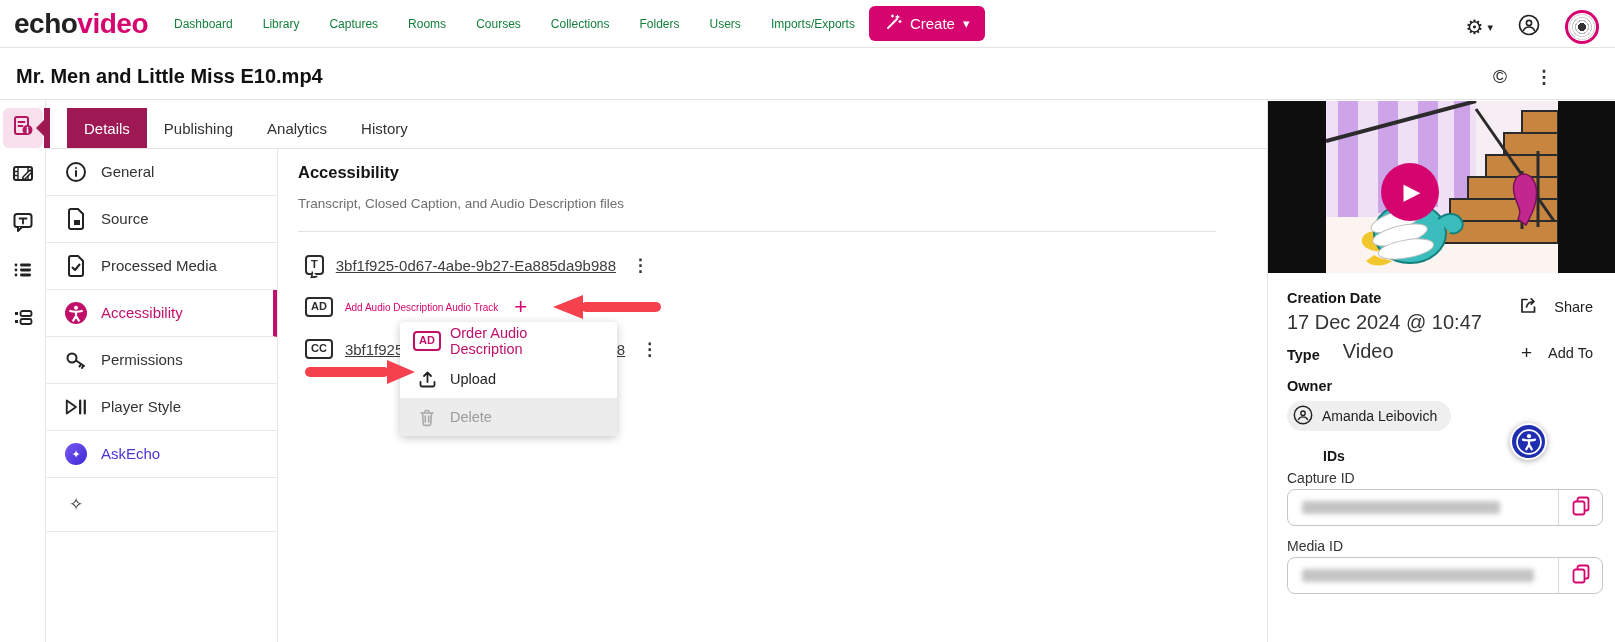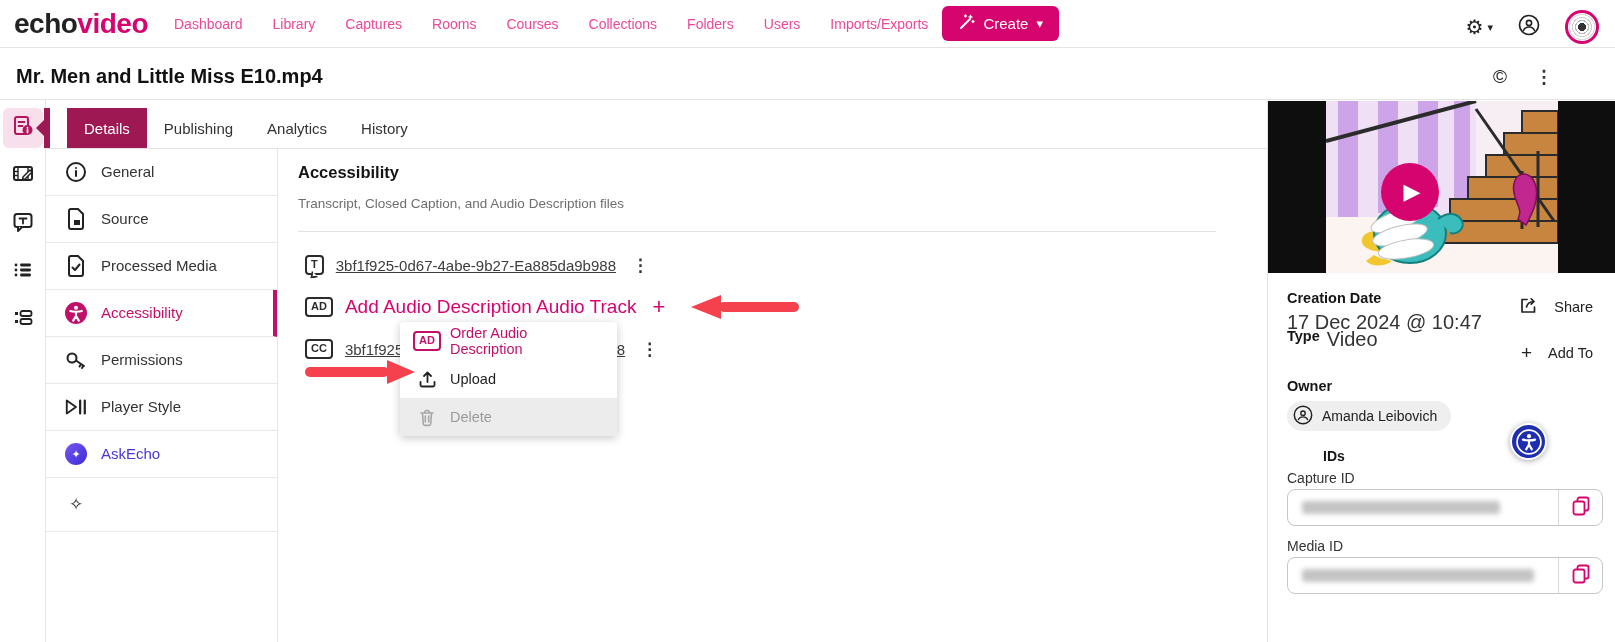--- a/index.html
+++ b/index.html
@@ -5,21 +5,21 @@
   * { margin:0; padding:0; box-sizing:border-box; }
   html,body { width:1615px; height:642px; font-family:"Liberation Sans", sans-serif; background:#fff; overflow:hidden; }
   .abs { position:absolute; }
 
   
   #topbar { position:absolute; left:0; top:0; width:1615px; height:48px; background:#fff; border-bottom:1px solid #e4e4e4; display:flex; align-items:center; }
   .logo { font-size:28px; font-weight:700; letter-spacing:-0.5px; margin-left:14px; }
   .logo .echo { color:#222; }
   .logo .video { color:#d6046e; }
   .nav { display:flex; align-items:center; margin-left:26px; gap:30px; }
-  .nav a { font-size:14px; color:#ec4899; text-decoration:none; white-space:nowrap; }
+  .nav a { font-size:12px; color:#15803d; text-decoration:none; white-space:nowrap; }
   .create-btn { margin-left:14px; background:#d6046e; color:#fff; border:none; border-radius:6px; height:35px; padding:0 16px; font-size:15px; display:flex; align-items:center; gap:8px; cursor:pointer; font-family:inherit; }
   .create-btn .caret { font-size:13px; }
   .top-right { position:absolute; right:16px; top:0; height:54px; display:flex; align-items:center; gap:24px; }
   .gear-wrap { display:flex; align-items:center; gap:4px; cursor:pointer; }
   .gear-glyph { font-size:20px; color:#222; line-height:1; }
   .gear-caret { font-size:11px; color:#222; }
   .avatar { width:34px; height:34px; border-radius:50%; border:3px solid #d6046e; background:
      radial-gradient(circle at 50% 50%, #333 0 4px, #fff 4px 6px, #bbb 6px 7px, #fff 7px 9px, #ccc 9px 10px, #fff 10px 12px, #ddd 12px 13px, #fff 13px); }
 
   
@@ -56,21 +56,21 @@
   
   #content { position:absolute; left:278px; top:149px; width:989px; bottom:0; background:#fff; }
   .c-heading { position:absolute; left:20px; top:14px; font-size:16.5px; font-weight:700; color:#151515; }
   .c-sub { position:absolute; left:20px; top:47px; font-size:13.5px; color:#6e6e6e; }
   .c-divider { position:absolute; left:20px; right:51px; top:82px; height:1px; background:#e2e2e2; }
   .file-row { position:absolute; left:27px; display:flex; align-items:center; gap:12px; height:26px; }
   .badge { border:2px solid #2b2b2b; border-radius:4px; color:#2b2b2b; font-size:11px; font-weight:700; padding:1px 4px; line-height:1.2; position:relative; background:#fff; }
   .badge.t-badge::after { content:""; position:absolute; left:4px; bottom:-5px; width:6px; height:6px; background:#fff; border-left:2px solid #2b2b2b; border-bottom:2px solid #2b2b2b; transform:skewX(-18deg) rotate(-8deg); clip-path:polygon(0 0,100% 100%,0 100%); }
   .file-link { font-size:15px; color:#3d3d3d; text-decoration:underline; cursor:pointer; }
   .row-kebab { font-size:17px; font-weight:700; color:#333; cursor:pointer; padding:0 4px; }
-  .ad-link { font-size:19px; color:#d6046e; text-decoration:none; cursor:pointer; }
+  .ad-link { font-size:10px; color:#d6046e; text-decoration:none; cursor:pointer; }
   .plus-pink { color:#d6046e; font-size:22px; font-weight:400; margin-left:4px; cursor:pointer; line-height:1; }
 
   
   #dropdown { position:absolute; left:122px; top:173px; width:217px; background:#fff; border-radius:4px; box-shadow:0 2px 10px rgba(0,0,0,.22); z-index:5; }
   .menu-item { height:38px; display:flex; align-items:center; gap:12px; padding:0 16px; font-size:14.5px; cursor:pointer; }
   .menu-item.order { color:#c2106a; }
   .menu-item.upload { color:#222; }
   .menu-item.delete { background:#ececec; color:#9b9b9b; border-radius:0 0 4px 4px; cursor:default; }
   .badge.pink { border-color:#c2106a; color:#c2106a; }
   .menu-ic { width:22px; display:flex; justify-content:center; }
@@ -361,21 +361,21 @@
   <div class="abs p-text" style="left:19px; top:211px;">17 Dec 2024 @ 10:47</div>
 
   <div class="abs p-action" style="right:22px; top:196px;">
     <span><svg width="19" height="19" viewBox="0 0 19 19" fill="none">
           <path d="M8 3.5 H3 V16 H15.5 V11" stroke="#222" stroke-width="1.7" stroke-linecap="round" stroke-linejoin="round"></path>
           <path d="M7.5 11 C8.5 7 11.5 5.5 15 5.5 M15 5.5 L12.2 2.8 M15 5.5 L12.2 8.2" stroke="#222" stroke-width="1.7" stroke-linecap="round" stroke-linejoin="round" fill="none"></path>
         </svg></span>
     <span>Share</span>
   </div>
 
-  <div class="abs" style="left:19px; top:228px; display:flex; gap:7px; align-items:flex-start;">
+  <div class="abs" style="left:19px; top:240px; display:flex; gap:23px; align-items:flex-end;">
     <span class="p-label">Type</span>
     <span class="p-text">Video</span>
   </div>
 
   <div class="abs p-action" style="right:22px; top:242px;">
     <span style="font-size:19px;">+</span>
     <span>Add To</span>
   </div>
 
   <div class="abs p-label" style="left:19px; top:278px;">Owner</div>

